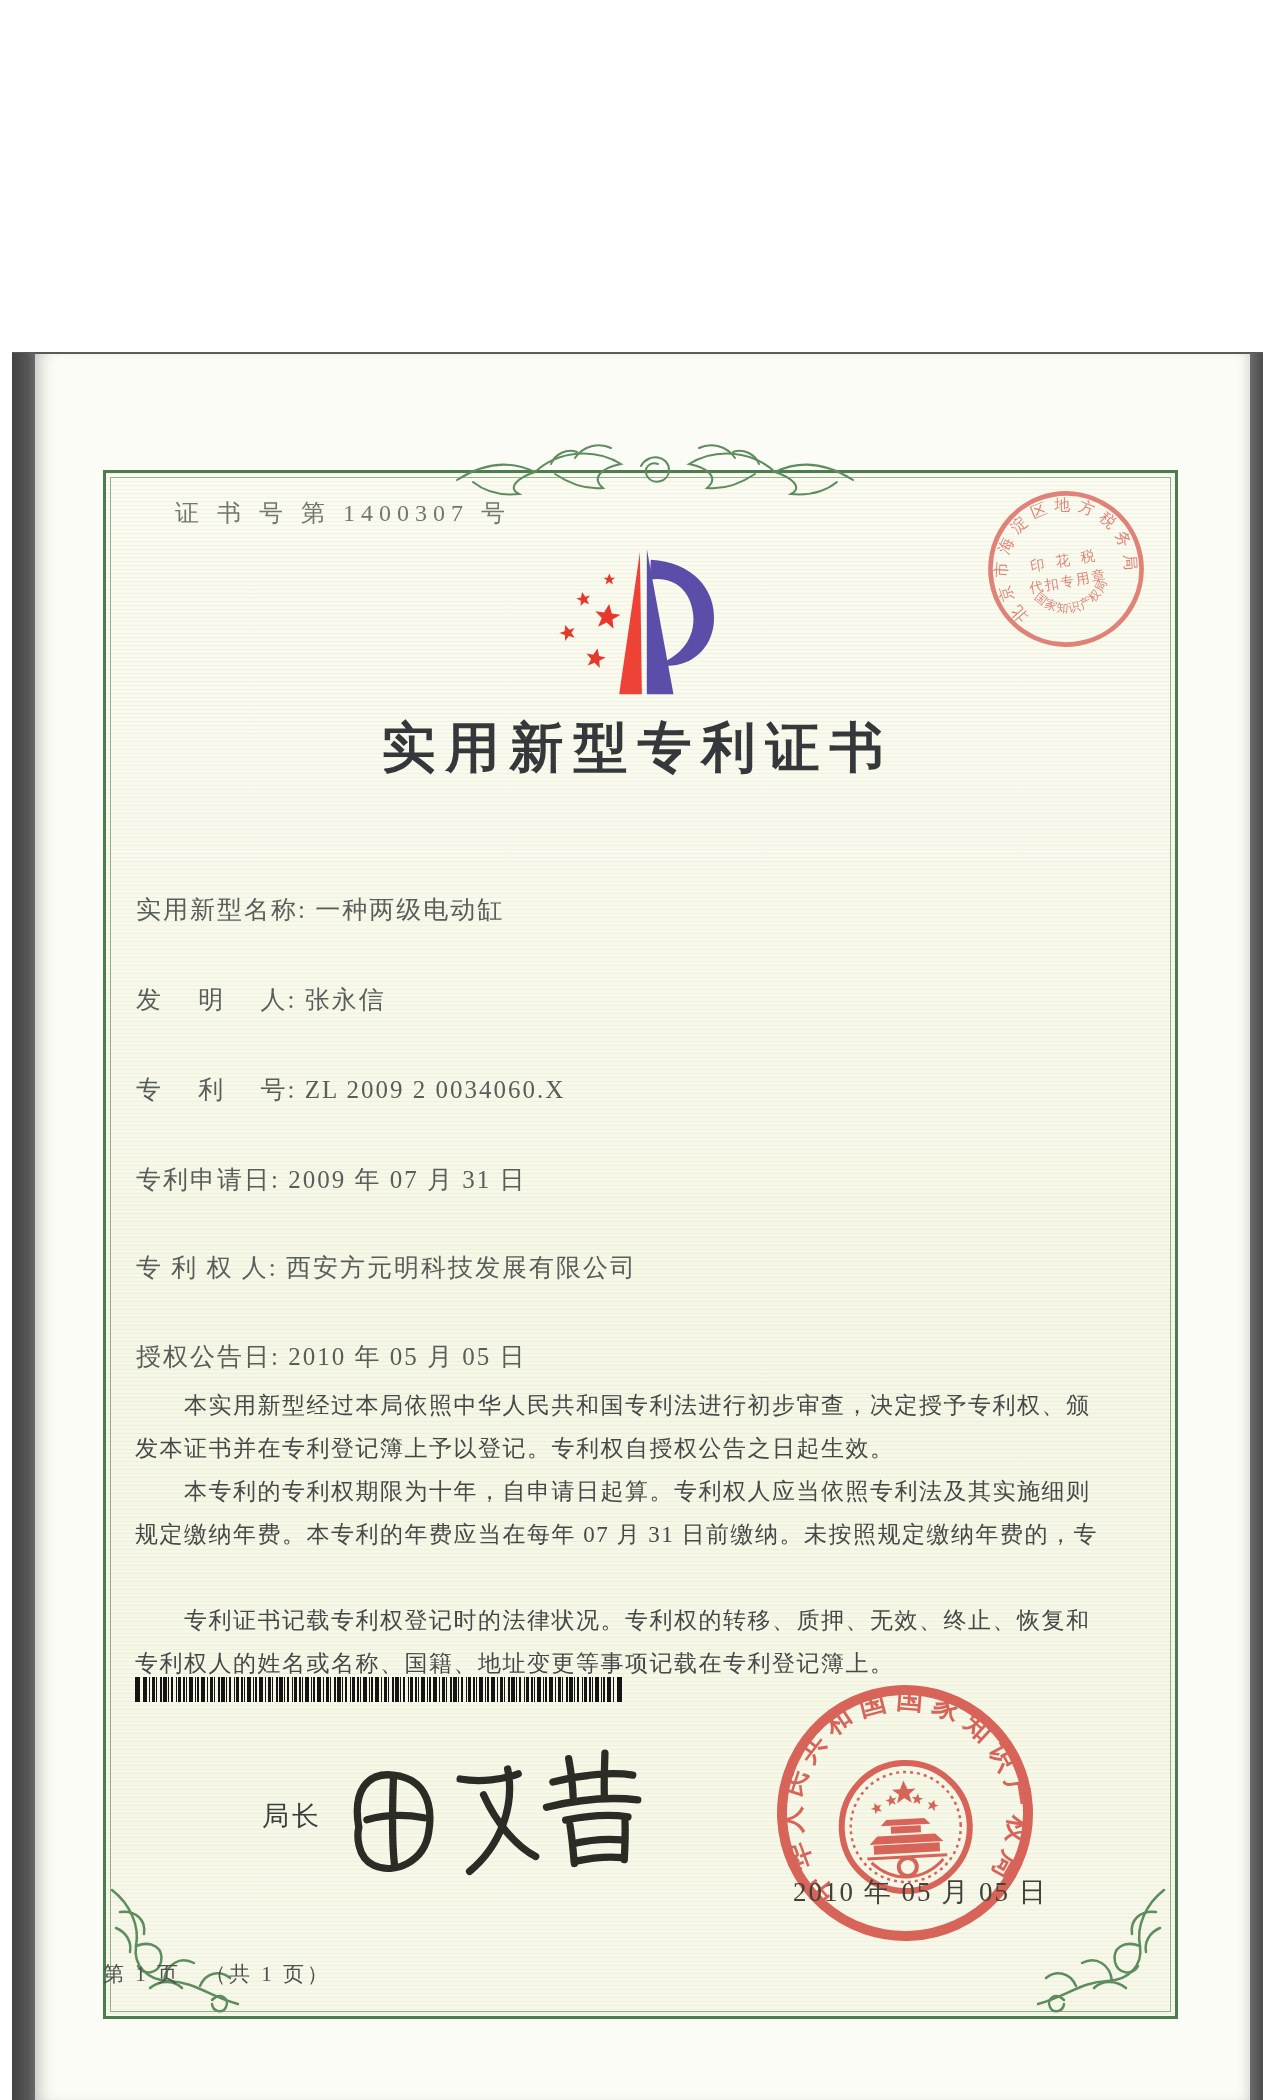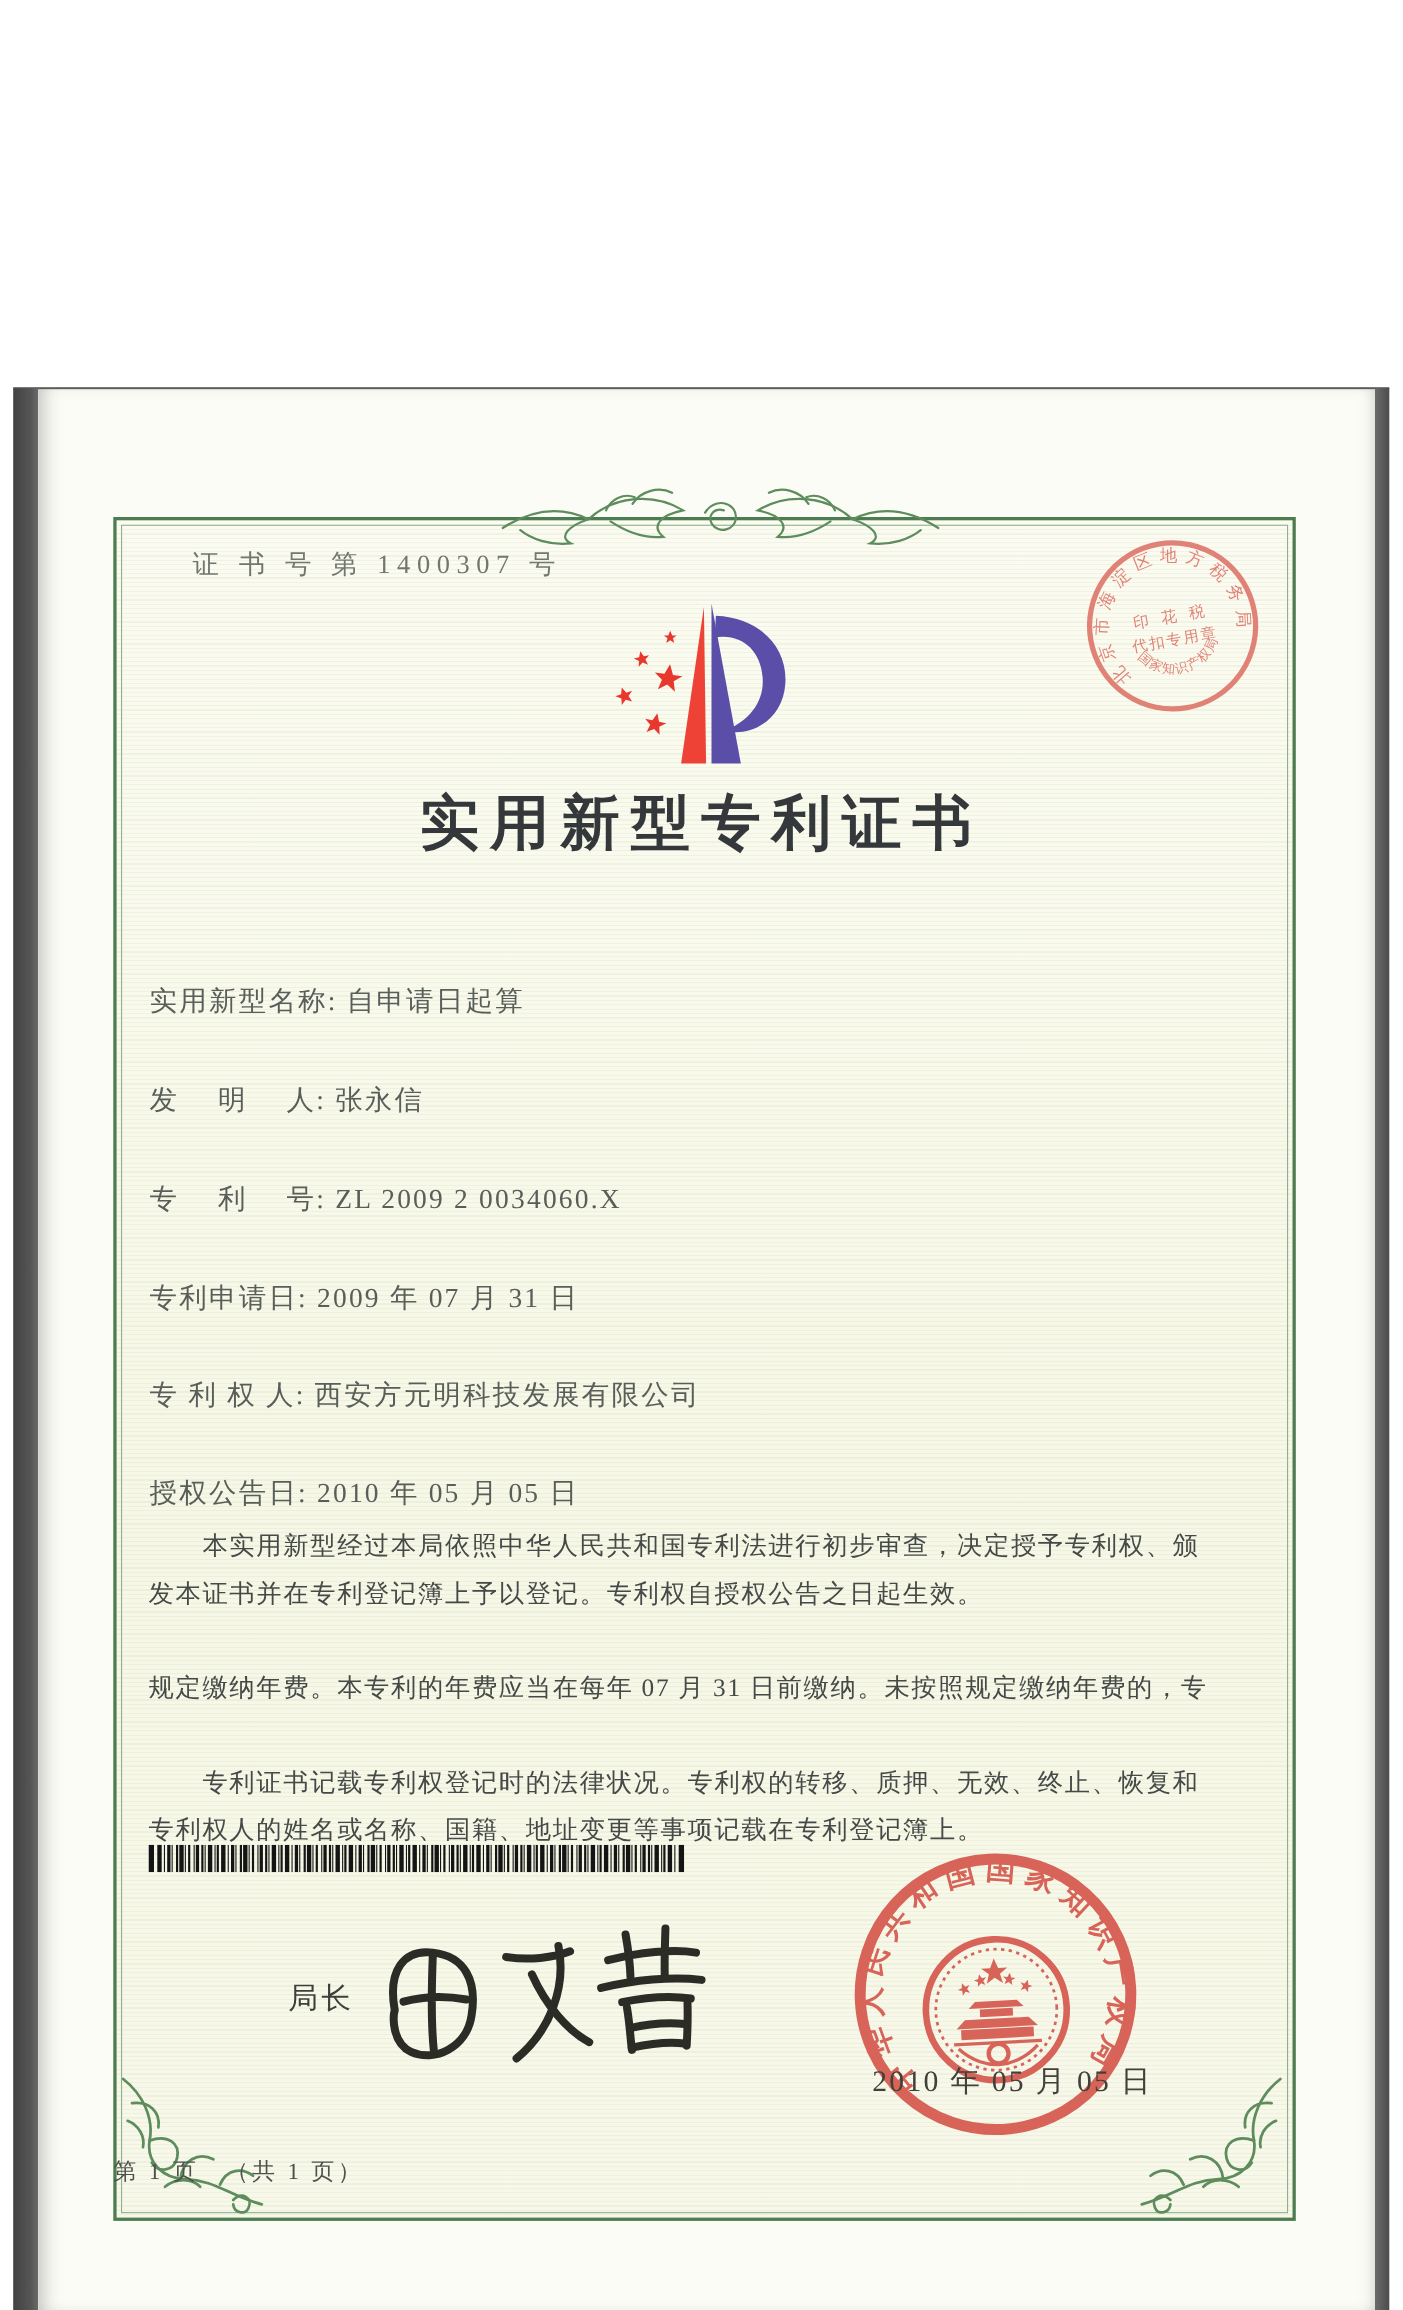--- a/index.html
+++ b/index.html
@@ -107,40 +107,41 @@
         <textPath href="#taxBot" startOffset="0">国家知识产权局</textPath>
       </text>
       <text x="0" y="-4" text-anchor="middle" font-size="15" style="letter-spacing:4px">印 花 税</text>
       <text x="0" y="18" text-anchor="middle" font-size="14.5" style="letter-spacing:2px">代扣专用章</text>
     </g>
   </svg>
 
   <div class="title">实用新型专利证书</div>
 
   <div class="field" style="top:893px">
-    <span>实用新型名称: </span><span>自申请日起算</span>
+    <span>实用新型名称: </span><span>一种两级电动缸</span>
   </div>
   <div class="field" style="top:983px">
     <span>发　 明　 人: </span><span>张永信</span>
   </div>
   <div class="field" style="top:1073px">
     <span>专　 利　 号: </span><span>ZL 2009 2 0034060.X</span>
   </div>
   <div class="field" style="top:1163px">
     <span>专利申请日: </span><span>2009 年 07 月 31 日</span>
   </div>
   <div class="field" style="top:1251px">
     <span>专 利 权 人: </span><span>西安方元明科技发展有限公司</span>
   </div>
   <div class="field" style="top:1340px">
     <span>授权公告日: </span><span>2010 年 05 月 05 日</span>
   </div>
 
   <div class="body-line" style="top:1390px">　　本实用新型经过本局依照中华人民共和国专利法进行初步审查，决定授予专利权、颁</div>
   <div class="body-line" style="top:1433px">发本证书并在专利登记簿上予以登记。专利权自授权公告之日起生效。</div>
+  <div class="body-line" style="top:1476px">　　本专利的专利权期限为十年，自申请日起算。专利权人应当依照专利法及其实施细则</div>
   <div class="body-line" style="top:1519px">规定缴纳年费。本专利的年费应当在每年 07 月 31 日前缴纳。未按照规定缴纳年费的，专</div>
   <div class="body-line" style="top:1605px">　　专利证书记载专利权登记时的法律状况。专利权的转移、质押、无效、终止、恢复和</div>
   <div class="body-line" style="top:1648px">专利权人的姓名或名称、国籍、地址变更等事项记载在专利登记簿上。</div>
 
   <svg class="barcode" viewBox="0 0 487 25" preserveAspectRatio="none">
     <rect x="0" y="0" width="5" height="25" fill="#141414"></rect>
     <line x1="8" y1="12.5" x2="479" y2="12.5" stroke="#141414" stroke-width="25" stroke-dasharray="4 2 1 2 3 1 1 3 2 1 4 1 1 2 2 3 1 1 3 2 2 1 1 2 4 2 1 1 2 2"></line>
     <rect x="482" y="0" width="5" height="25" fill="#141414"></rect>
   </svg>
 

